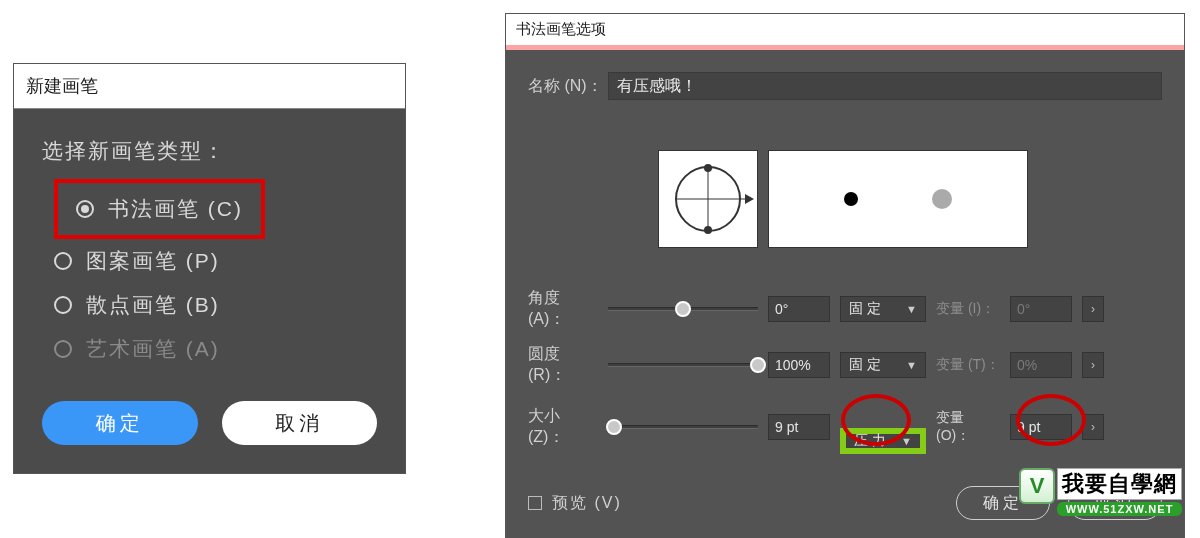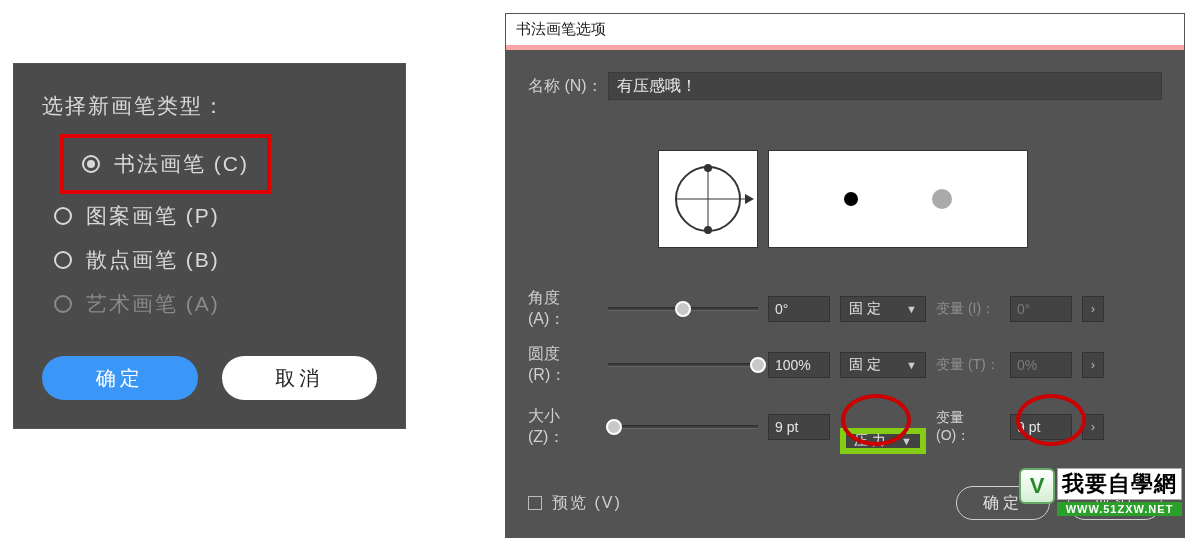--- a/index.html
+++ b/index.html
@@ -53,21 +53,21 @@
     position: relative;
     flex: 0 0 auto;
   }
   .radio-row.selected .radio::after {
     content: ""; position: absolute; inset: 3px;
     background: #d9d9d9; border-radius: 50%;
   }
   .hl-red {
     border: 4px solid #e10000;
     padding: 4px 14px 4px 6px;
-    margin-left: 18px;
+    margin-left: 12px;
     display: inline-flex;
   }
   .btns {
     display: flex;
     gap: 24px;
     margin-top: 30px;
     justify-content: center;
   }
   .btn {
     width: 156px;
@@ -209,29 +209,30 @@
     background:linear-gradient(#fff,#d3f0d3);
     display:flex;align-items:center;justify-content:center;
     font-size:22px;color:#2a8a2a;font-weight:bold; margin-right:2px;
   }
   .wm-text .t1 {
     font-size:22px; font-weight:900;
     background:#fff; padding:0 4px; border:1px solid #aaa;
     letter-spacing:1px;
   } 
   .wm-text .t2 {
-    font-size:11px;color:#fff;background:#2aa02a;border-radius:1px;
+    font-size:11px;color:#fff;background:#2aa02a;border-radius:6px;
     padding:1px 4px; font-weight:bold; letter-spacing:1px; margin-top:2px;
     text-align:center;
   }
 </style>
 </head>
 <body>
 
 <div class="dlg-left">
+  <div class="titlebar">新建画笔</div>
   <div class="body">
     <div class="prompt">选择新画笔类型：</div>
 
     <div class="hl-red">
       <div class="radio-row selected">
         <span class="radio"></span>
         <span>书法画笔 (C)</span>
       </div>
     </div>
 

